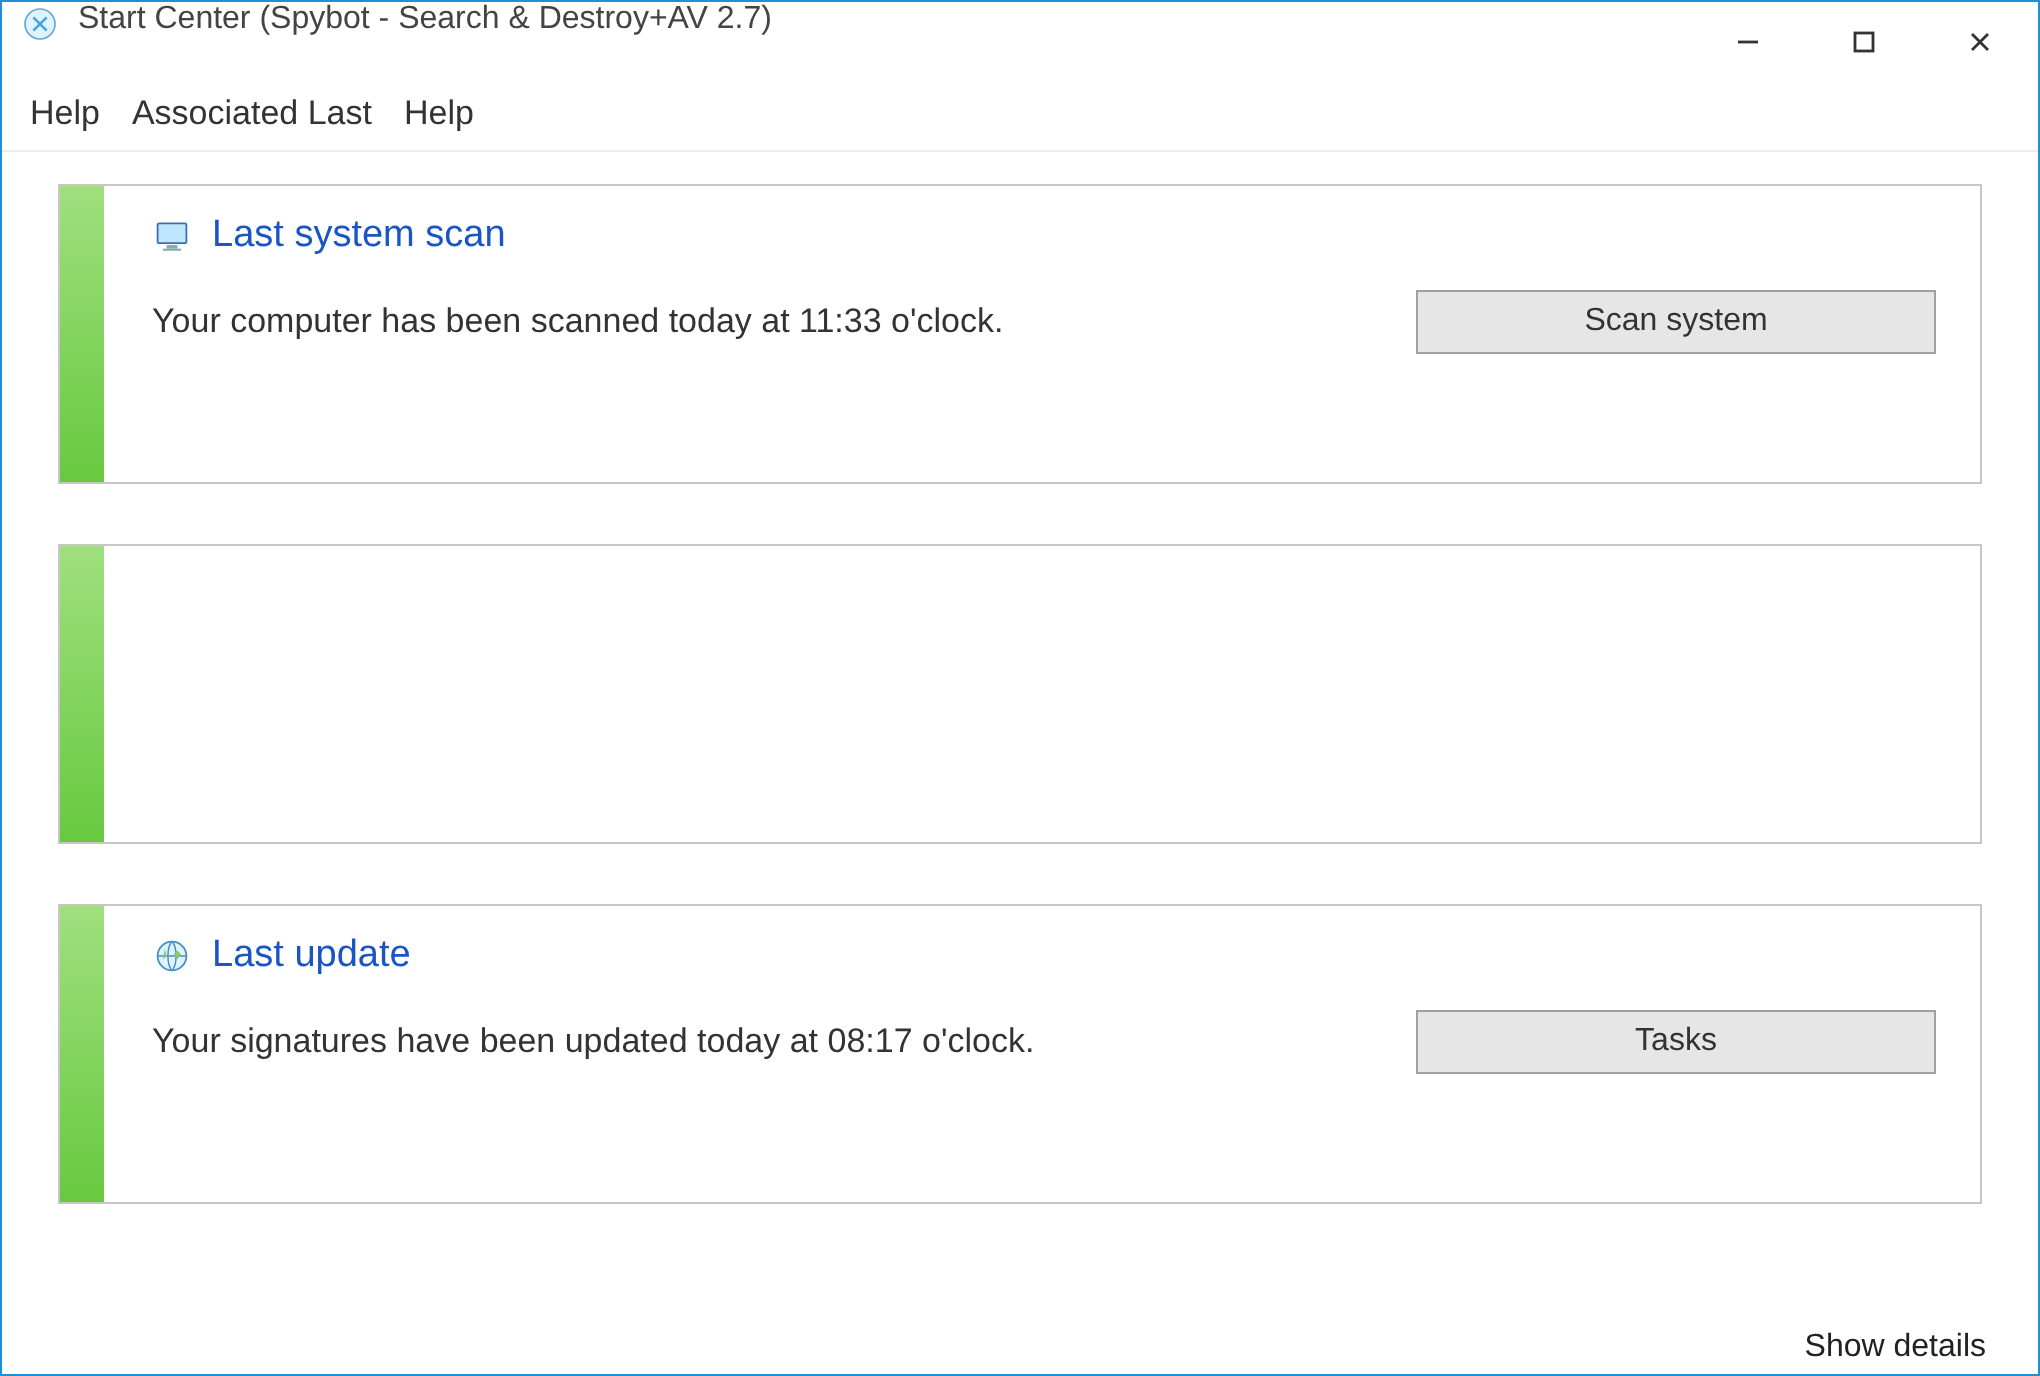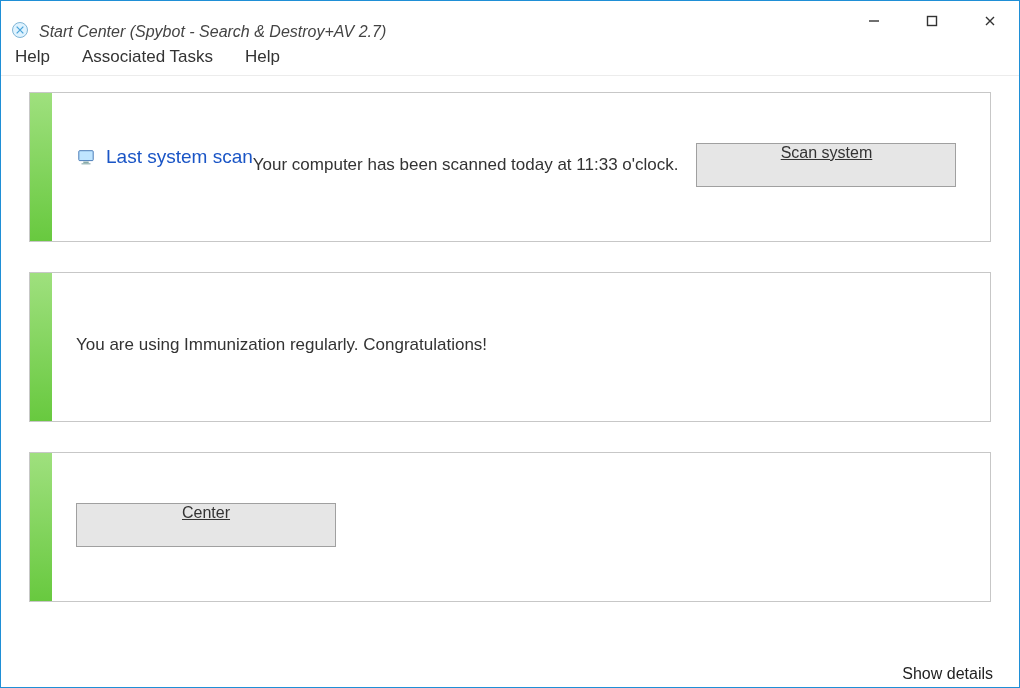--- a/index.html
+++ b/index.html
@@ -1,45 +1,45 @@
 <!DOCTYPE html>
 <html><head>
 <meta charset="utf-8">
 <style>
   * { box-sizing: border-box; }
   html, body { margin:0; padding:0; font-family: "Segoe UI", Tahoma, sans-serif; font-size:15px; color:#222; }
   .window {
     width:1020px; height:688px; border:1px solid #1f8fd6; background:#fff; display:flex; flex-direction:column;
   }
   .titlebar {
-    height:40px; display:flex; align-items:flex-end; padding:0 0 0 8px; font-size:16px; color:#444;font-style:italic;
+    height:40px; display:flex; align-items:flex-start; padding:0 0 0 8px; font-size:16px; color:#444;
   }
   .titlebar .app-icon { width:22px; height:22px; margin-right:8px; display:flex; align-items:center; justify-content:center; }
   .title-text { flex:0 0 auto; }
   .title-spacer { flex:1; }
   .win-controls { display:flex; align-items:stretch; height:40px; }
   .win-btn { width:58px; display:flex; align-items:center; justify-content:center; cursor:default; font-size:14px; color:#333; }
   .menubar {
-    display:flex; gap:32px; padding:6px 14px 8px 14px; font-size:17px; color:#333; border-bottom:1px solid #ececec;
+    display:flex; gap:16px; padding:6px 14px 8px 14px; font-size:17px; color:#333; border-bottom:1px solid #ececec;
   }
   .menu-item { cursor:default; }
   .content { flex:1; padding:16px 28px 8px 28px; overflow:auto; position:relative; }
   .card {
     border:1px solid #c7c7c7; display:flex; margin-bottom:30px; background:#fff; min-height:150px;
   }
   .card .stripe { width:22px; background:linear-gradient(to bottom, #9fe07e, #68c93f); }
-  .card .body { flex:1; padding:14px 22px 18px 24px; display:flex; flex-direction:row; }
+  .card .body { flex:1; padding:14px 22px 18px 24px; display:flex; flex-direction:column; }
   .card .heading { display:flex; align-items:center; gap:10px; margin-bottom:16px; }
   .card .heading .icon { width:20px; height:20px; display:flex; align-items:center; justify-content:center; }
   .card .heading .title { color:#1a55c6; font-size:19px; }
   .card .row { display:flex; align-items:center; gap:18px; }
   .card .desc { flex:1; font-size:17px; color:#333; line-height:1.3; }
   .action-btn {
-    width:260px; height:44px; background:#e6e6e6; border:1px solid #a0a0a0; font-size:16px; color:#333;
-    display:flex; justify-content:center; cursor:default;text-decoration:underline;
+    width:260px; height:32px; background:#e6e6e6; border:1px solid #a0a0a0; font-size:16px; color:#333;
+    display:flex; align-items:center; justify-content:center; cursor:default;
   }
   .footer-link { position:absolute; right:26px; bottom:4px; font-size:16px; color:#222; cursor:default; }
   svg { display:block; }
 </style>
 </head>
 <body>
 
 <div class="window">
 
   <div class="titlebar">
@@ -65,21 +65,21 @@
       <div class="win-btn close">
         <svg width="14" height="14" viewBox="0 0 14 14">
             <path d="M3 3 L11 11 M11 3 L3 11" stroke="#333" stroke-width="1.4"></path>
           </svg>
       </div>
     </div>
   </div>
 
   <div class="menubar">
     <span class="menu-item">Help</span>
-    <span class="menu-item">Associated Tasks</span>
+    <span class="menu-item">Associated Last</span>
     <span class="menu-item">Help</span>
   </div>
 
   <div class="content">
 
     <div class="card">
       <div class="stripe"></div>
       <div class="body">
         <div class="heading">
           <span class="icon">
@@ -97,31 +97,42 @@
             <span>Scan system</span>
           </div>
         </div>
       </div>
     </div>
 
     <div class="card">
       <div class="stripe"></div>
       <div class="body">
         <div class="row">
-          <div class="desc">You are using Immunization regularly. Congratulations!</div>
         </div>
       </div>
     </div>
 
     <div class="card">
       <div class="stripe"></div>
       <div class="body">
+        <div class="heading">
+          <span class="icon">
+            <svg viewBox="0 0 20 20" width="18" height="18">
+              <circle cx="10" cy="10" r="8" fill="#dff3ff" stroke="#4a8fc0" stroke-width="1"></circle>
+              <path d="M2 10 H18 M10 2 C7 5 7 15 10 18 M10 2 C13 5 13 15 10 18" fill="none" stroke="#4a8fc0" stroke-width="0.8"></path>
+              <path d="M6 6 L7 10 L5 12 Z" fill="#8fc46a"></path>
+              <path d="M13 7 L15 9 L13 12 L11 9 Z" fill="#8fc46a"></path>
+            </svg>
+          </span>
+          <span class="title">Last update</span>
+        </div>
         <div class="row">
+          <div class="desc">Your signatures have been updated today at 08:17 o'clock.</div>
           <div class="action-btn">
-            <span>Center</span>
+            <span>Tasks</span>
           </div>
         </div>
       </div>
     </div>
 
     <span class="footer-link">Show details</span>
 
   </div>
 </div>
 

